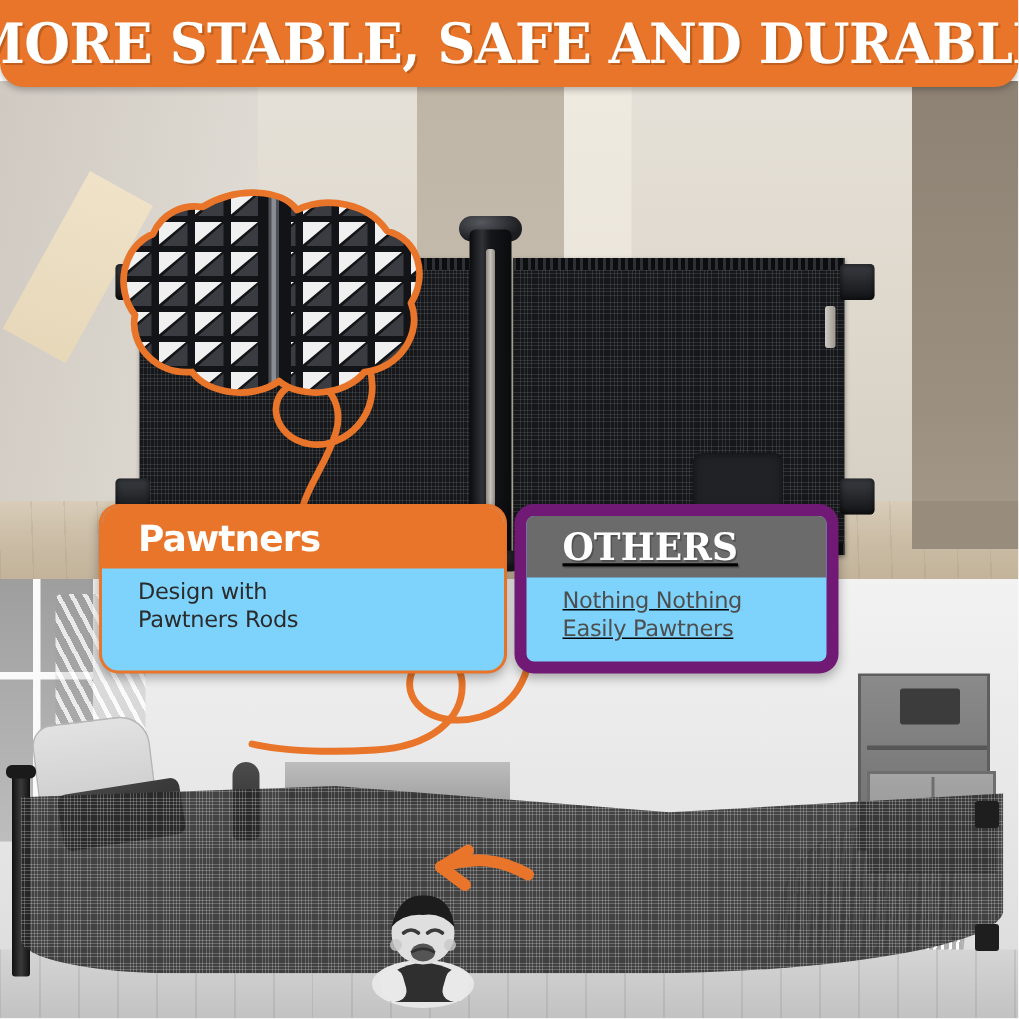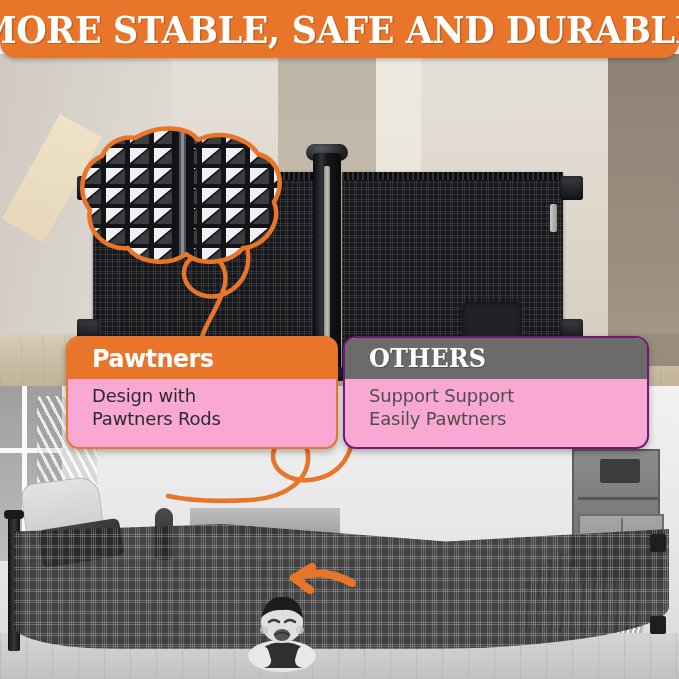--- a/index.html
+++ b/index.html
@@ -322,30 +322,31 @@
     position: absolute;
     left: 0; top: 336px;
     width: 679px; height: 118px;
     z-index: 30;
   }
   .card {
     position: absolute;
     top: 0;
     border-radius: 13px;
     overflow: hidden;
-    background: #f9a8d4;
+    background: #7dd3fc;
     box-shadow: 0 3px 7px rgba(0,0,0,0.3);
   }
   .card-pawtners {
     left: 66px; width: 272px; height: 113px;
     border: 2px solid #E8752A;
   }
   .card-others {
-    left: 343px; width: 306px; height: 113px;
-    border: 2px solid #701a75;
+    left: 343px; width: 216px; height: 113px;
+    border: 8px solid #701a75;
+    text-decoration: underline;
   }
   .card-head {
     height: 41px;
     display: flex;
     align-items: center;
     padding-left: 24px;
   }
   .head-orange { background: #E8752A; }
   .head-gray   { background: #6B6B6B; }
 
@@ -368,21 +369,21 @@
     line-height: 1;
     text-shadow: 1px 1px 0 rgba(0,0,0,0.25);
     transform: scaleY(1.05);
     display: inline-block;
   }
   .card-body {
     padding: 6px 0 0 24px;
   }
   .card-line {
     font-family: "DejaVu Sans", sans-serif;
-    font-size: 18px;
+    font-size: 15px;
     line-height: 1.27;
     color: #2B2B2B;
     letter-spacing: -0.2px;
     white-space: nowrap;
   }
   .card-line.muted { color: #4E4E4E; }
 </style>
 </head>
 <body>
 
@@ -520,21 +521,21 @@
         <div class="card-line">Design with</div>
         <div class="card-line">Pawtners Rods</div>
       </div>
     </div>
 
     <div class="card card-others">
       <div class="card-head head-gray">
         <span class="others-logo">OTHERS</span>
       </div>
       <div class="card-body">
-        <div class="card-line muted">Support Support</div>
+        <div class="card-line muted">Nothing Nothing</div>
         <div class="card-line muted">Easily Pawtners</div>
       </div>
     </div>
 
   </div>
 
   <div class="banner">
     <div class="banner-title">MORE STABLE, SAFE AND DURABLE</div>
   </div>
 

